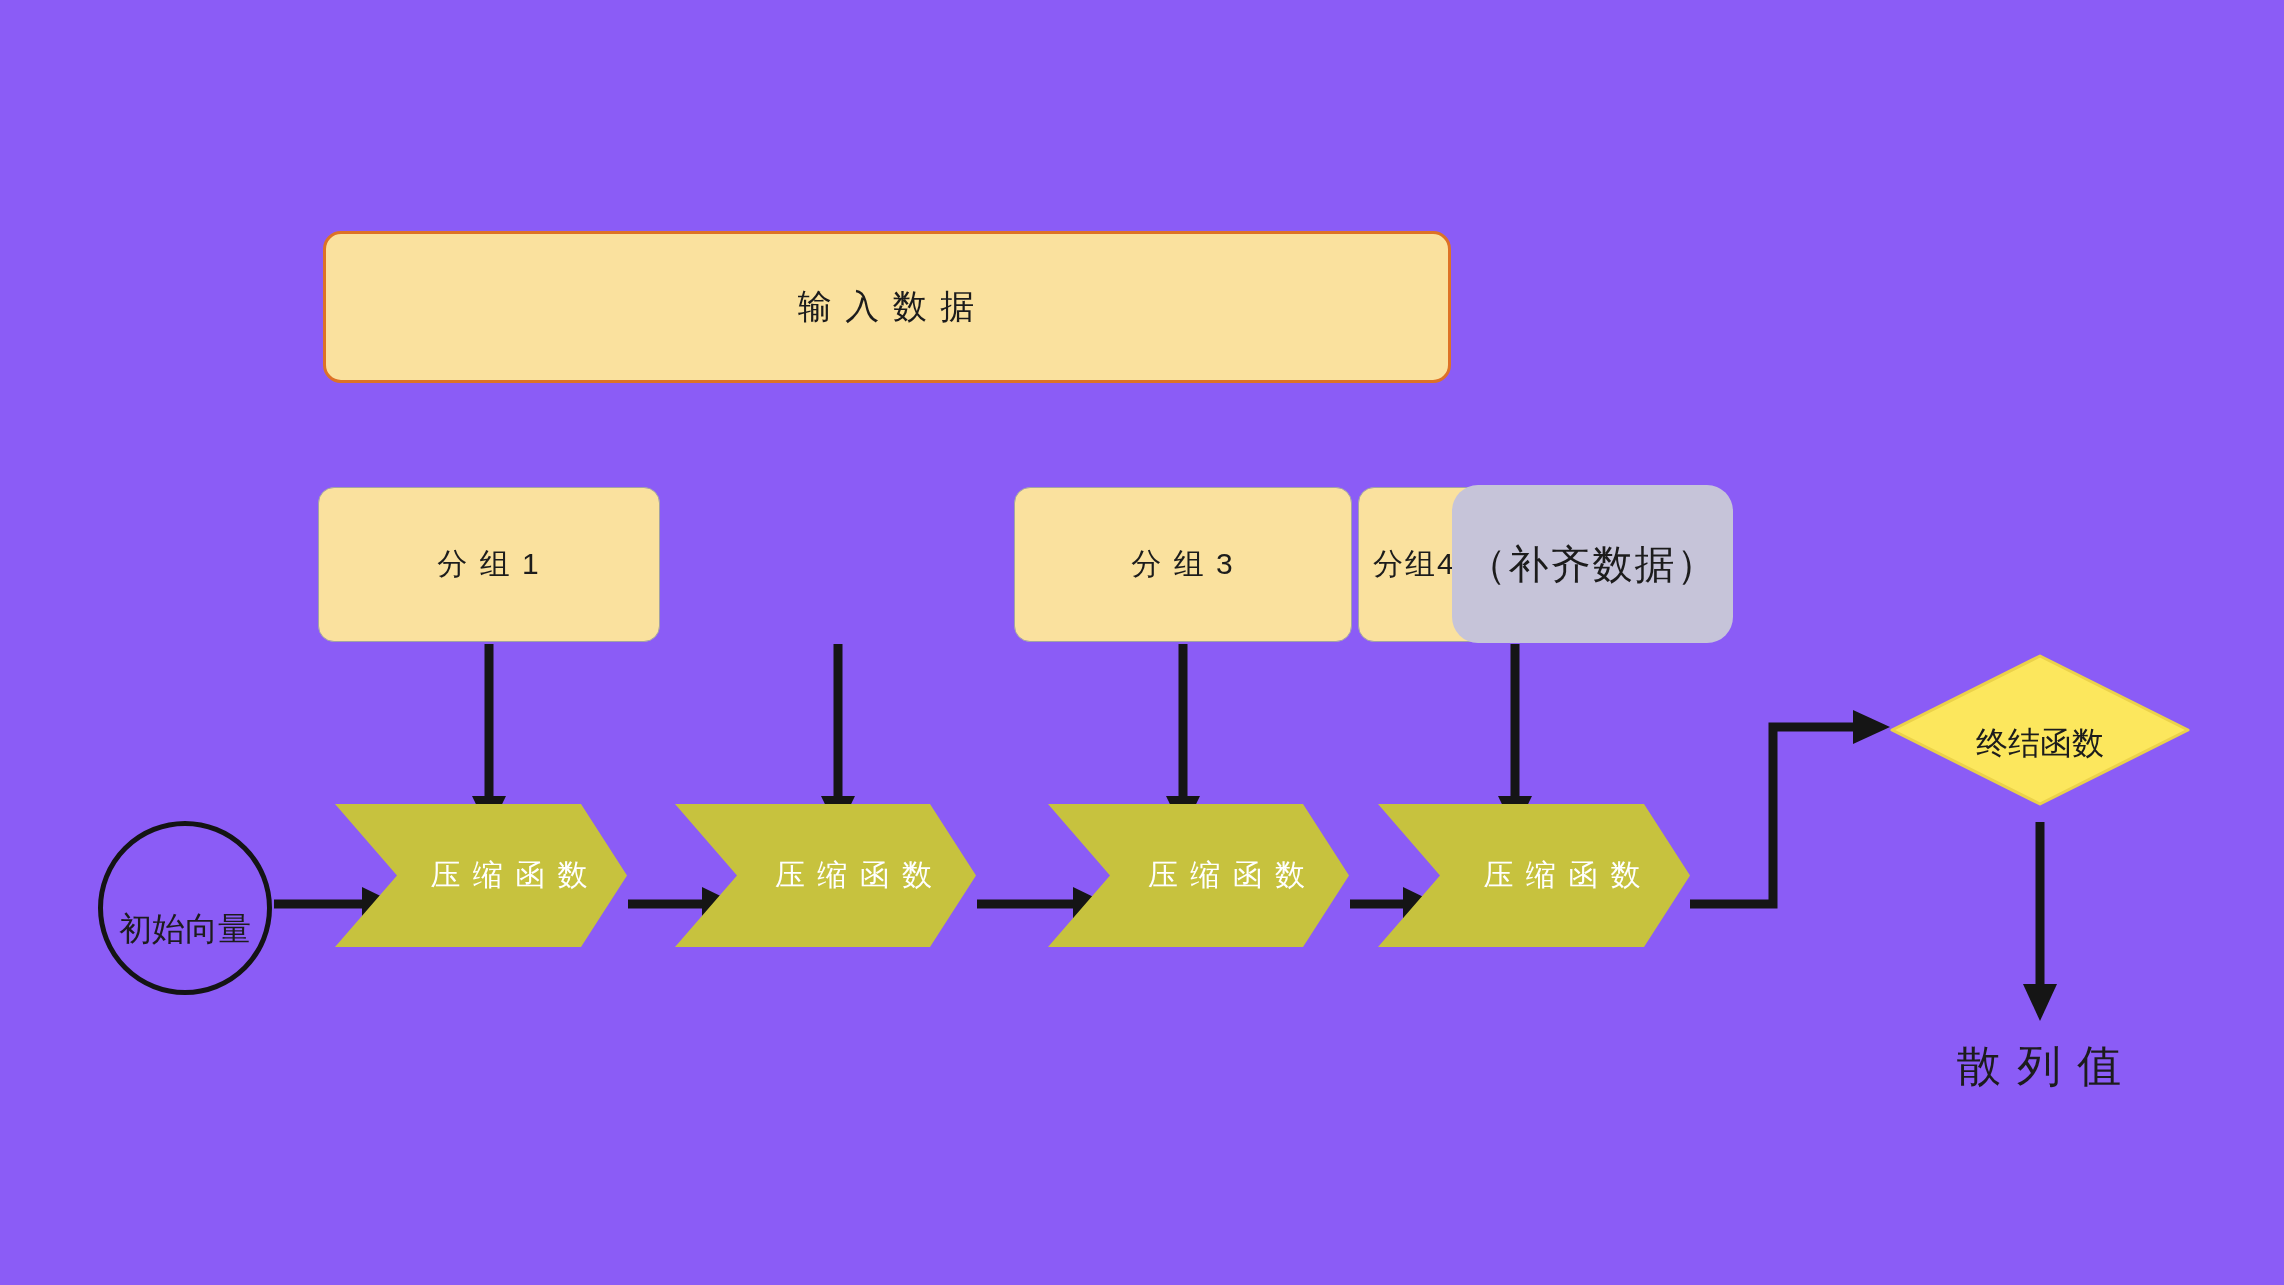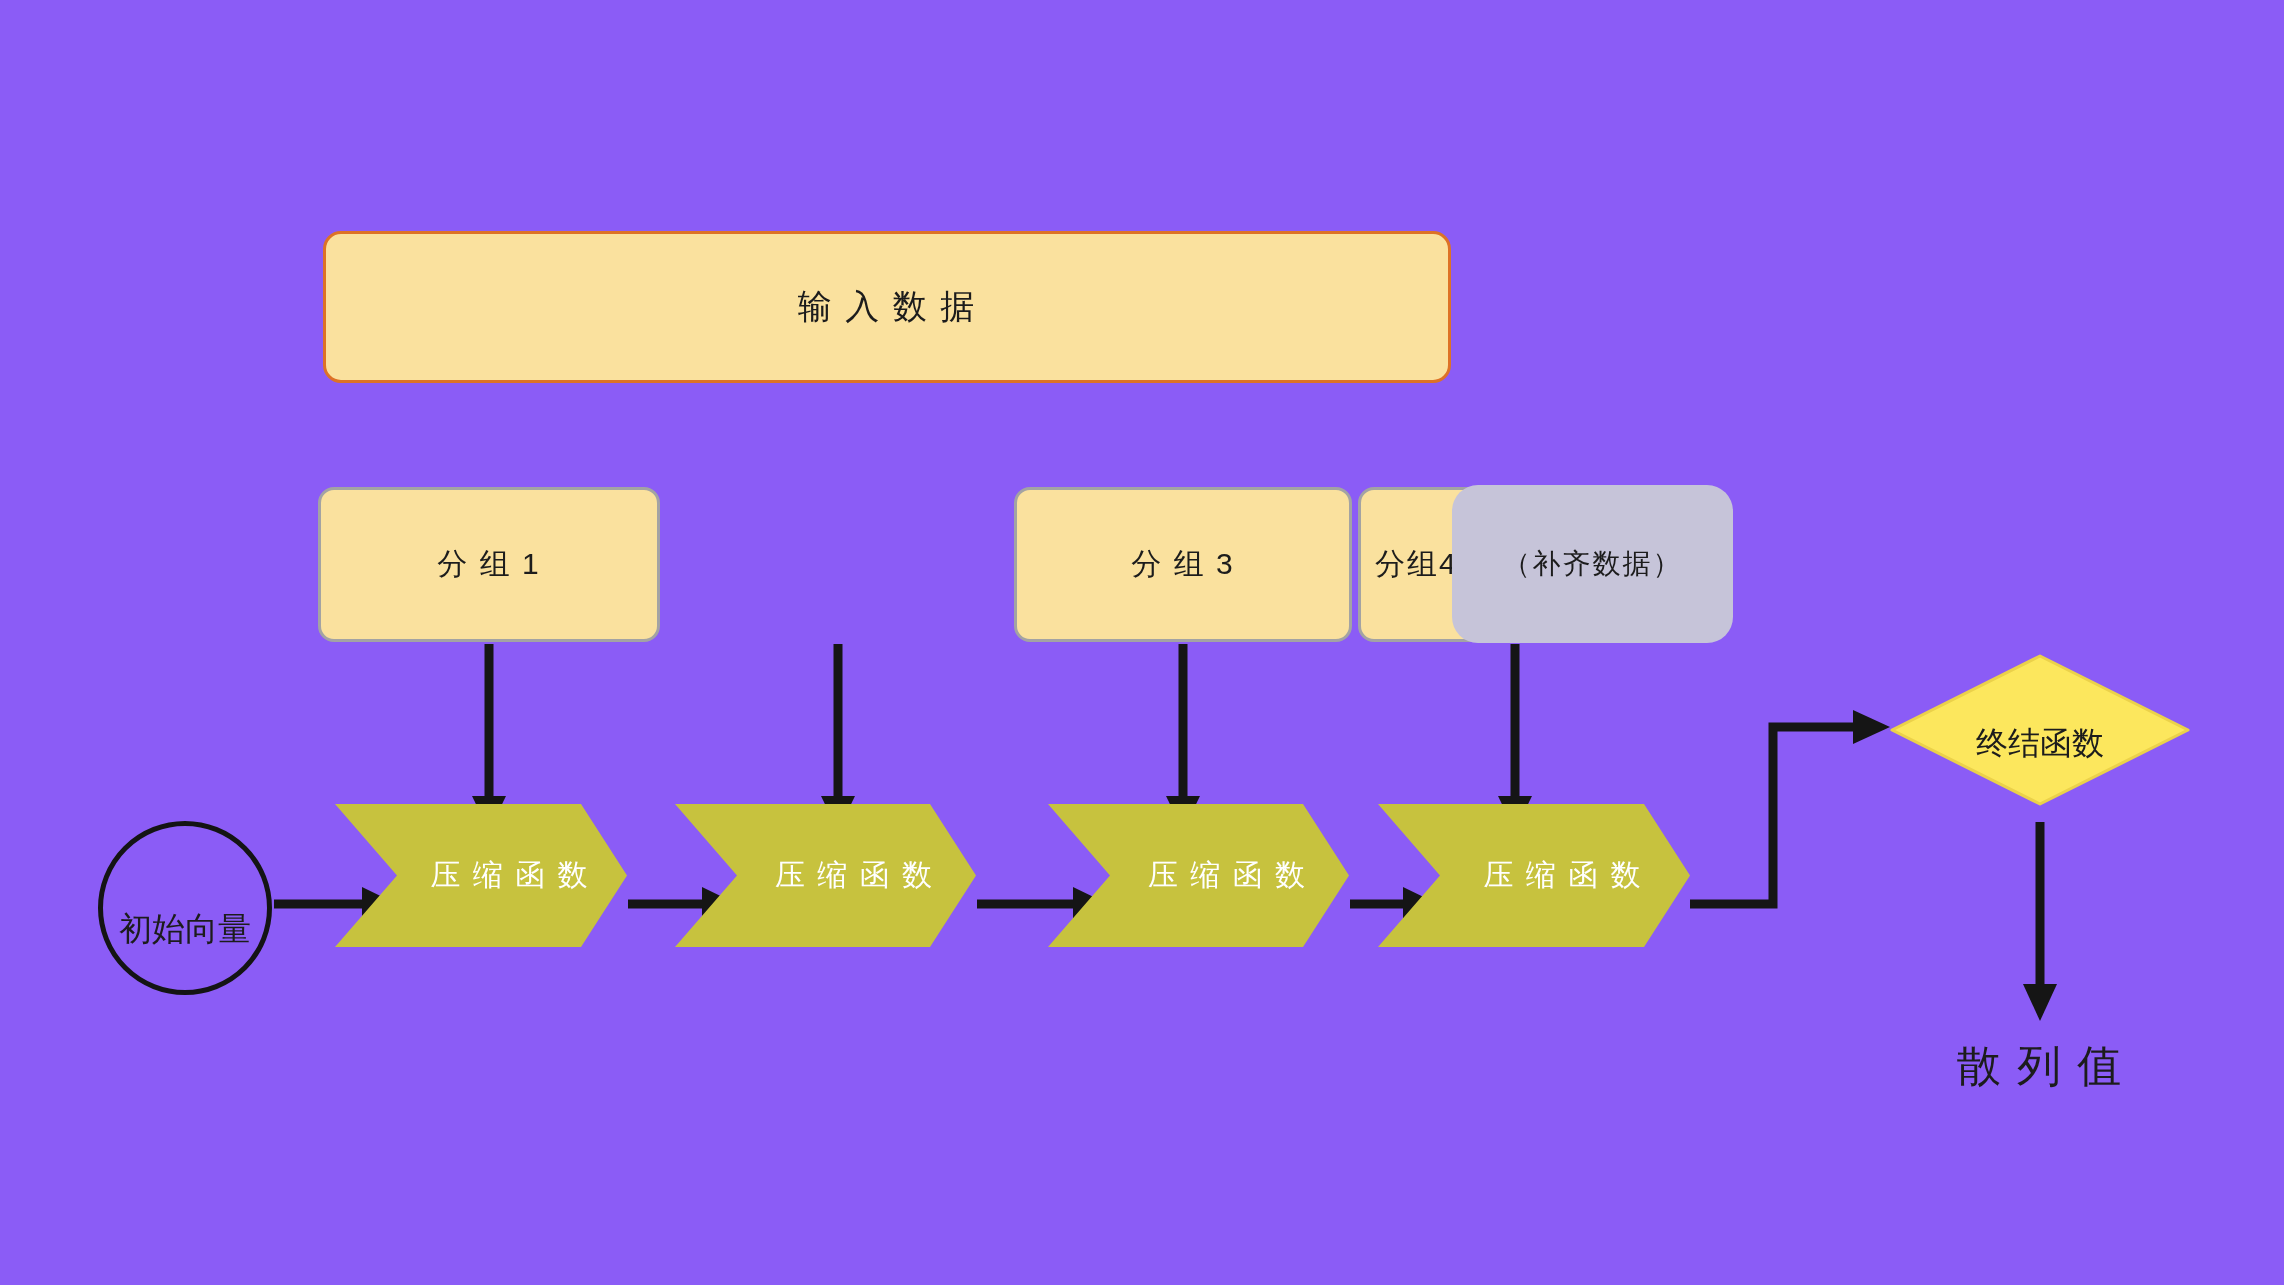--- a/index.html
+++ b/index.html
@@ -34,36 +34,36 @@
     background: #FAE19E;
     border: 3px solid #DD7226;
     border-radius: 18px;
     font-size: 34px;
     font-weight: 600;
   }
   
   .group-box {
     top: 487px; height: 155px;
     background: #FAE19E;
-    border: 3px solid #a3a3a3;
+    border: 1px solid #a3a3a3;
     border-radius: 16px;
     font-size: 30px;
     font-weight: 500;
     text-align: right;
   }
   .gb1 { left: 318px;  width: 342px; }
   .gb2 { left: 668px;  width: 340px; }
   .gb3 { left: 1014px; width: 338px; }
   .gb4 { left: 1358px; width: 347px; justify-content: flex-start; padding-left: 14px; }
   
   .padding-box {
     left: 1452px; top: 485px; width: 281px; height: 158px;
     background: #C6C4D9;
     border-radius: 26px;
-    font-size: 28px;
+    font-size: 40px;
     font-weight: 500;
   }
   
   .chevron {
     top: 804px; height: 143px;
     background: #C7C23E;
     clip-path: polygon(0 0, calc(100% - 46px) 0, 100% 50%, calc(100% - 46px) 100%, 0 100%, 62px 50%);
     font-size: 30px;
     padding-left: 58px;
   }

